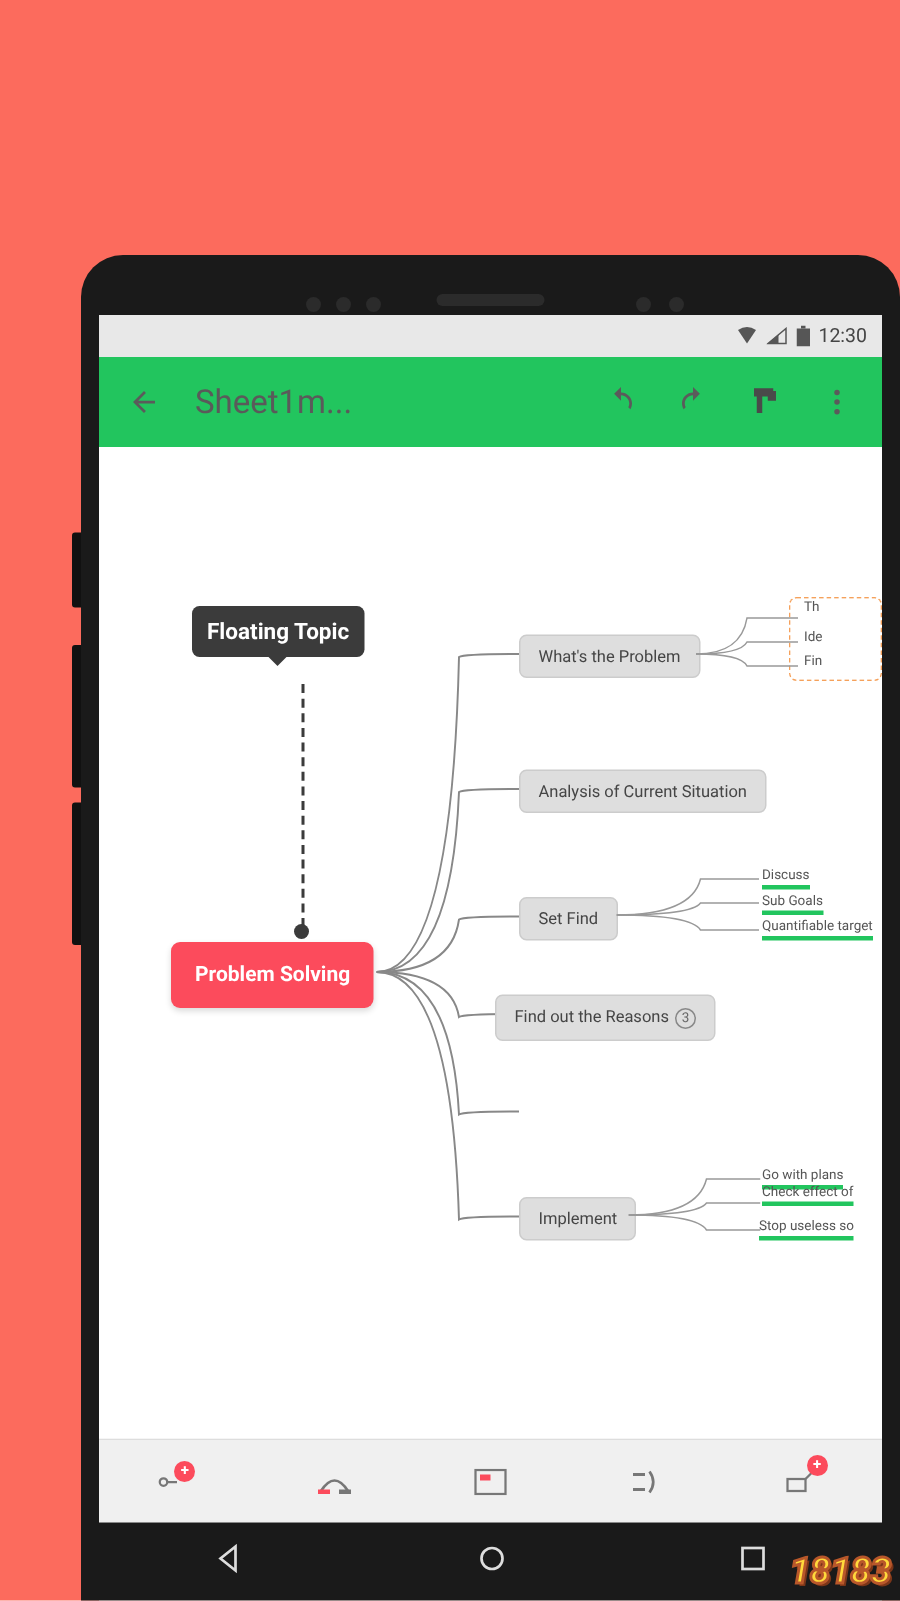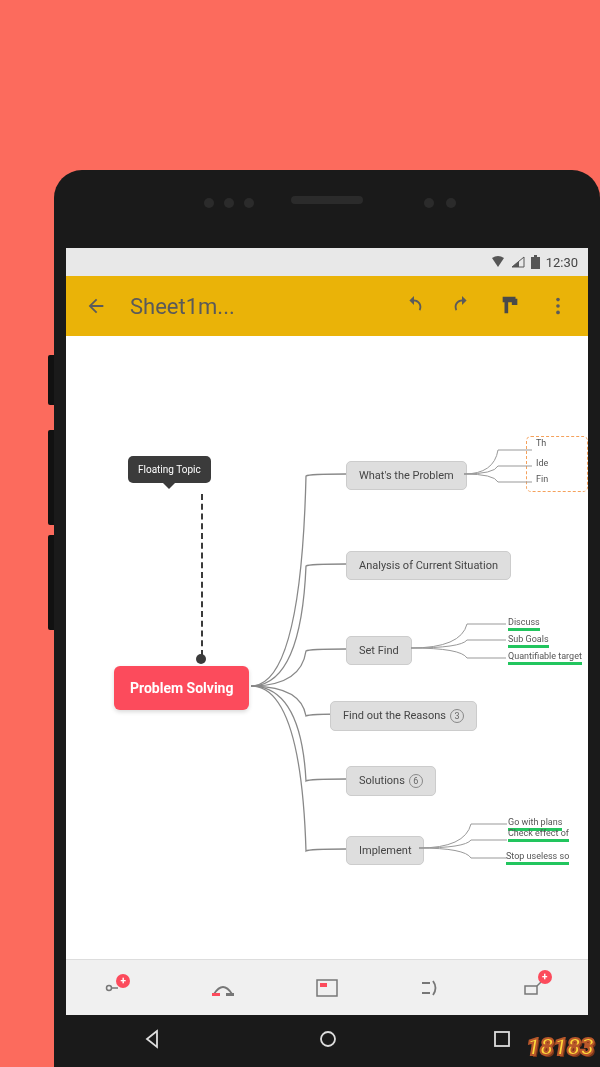--- a/index.html
+++ b/index.html
@@ -7,21 +7,21 @@
   width: 600px; height: 1067px;
   background: #fc6b5d;
   font-family: -apple-system, Roboto, Arial, sans-serif;
   position: relative; overflow: hidden;
 }
 .phone {
   position: absolute; left: 54px; top: 170px;
   width: 546px; height: 897px;
   background: #1a1a1a;
   border-radius: 28px 28px 0 0;
-  padding: 78px 12px 0 12px;
+  padding: 40px 12px 0 12px;
 }
 .vol-btn { position: absolute; left: -6px; background: #111; width: 6px; border-radius: 2px 0 0 2px; }
 .vol1 { top: 185px; height: 50px; }
 .vol2 { top: 260px; height: 95px; }
 .vol3 { top: 365px; height: 95px; }
 .speaker { position: absolute; top: 26px; left: 50%; transform: translateX(-50%); width: 72px; height: 8px; background: #2b2b2b; border-radius: 4px; }
 .sensor { position: absolute; top: 28px; width: 10px; height: 10px; background: #2b2b2b; border-radius: 50%; }
 .s1{left:150px}.s2{left:170px}.s3{left:190px}.s4{left:370px}.s5{left:392px}
 .screen {
   width: 100%; height: 100%;
@@ -29,35 +29,35 @@
   display: flex; flex-direction: column;
   overflow: hidden;
 }
 .statusbar {
   height: 28px; background: #e8e8e8;
   display: flex; justify-content: flex-end; align-items: center;
   padding: 0 10px; gap: 6px; font-size: 13px; color: #454545;
 }
 .wifi-icon, .cell-icon, .batt-icon { display: inline-flex; }
 .topbar {
-  height: 60px; background: #eab308;
+  height: 60px; background: #22c55e;
   display: flex; align-items: center;
   padding: 0 10px; gap: 8px;
 }
 .back-btn, .undo-btn, .redo-btn, .format-btn, .more-btn {
   width: 40px; height: 40px; display: flex; align-items: center; justify-content: center;
   color: #5b5b5b; cursor: pointer;
 }
 .title { flex: 1; font-size: 22px; color: #5a5a5a; font-weight: 400; padding-left: 6px; }
 .canvas { flex: 1; background: #ffffff; position: relative; overflow: hidden; }
 .floating-topic {
-  position: absolute; left: 62px; top: 120px;
+  position: absolute; left: 62px; top: 106px;
   background: #3b3b3b; color: #fff;
   padding: 8px 10px; border-radius: 5px;
-  font-size: 10px; font-weight: 400;
+  font-size: 15px; font-weight: 700;
 }
 .ft-arrow {
   position: absolute; bottom: -6px; left: 50%; transform: translateX(-50%);
   width: 0; height: 0; border-left: 6px solid transparent; border-right: 6px solid transparent;
   border-top: 6px solid #3b3b3b;
 }
 .dashed-line {
   position: absolute; left: 135px; top: 158px; width: 0; height: 162px;
   border-left: 2px dashed #3b3b3b;
 }
@@ -202,21 +202,20 @@
         <path d="M0 230 Q50 230 55 195 Q58 193 95 193" stroke="#888" fill="none" stroke-width="1.3"></path>
         <path d="M0 230 Q50 230 55 260 Q58 258 95 258" stroke="#888" fill="none" stroke-width="1.3"></path>
         <path d="M0 230 Q50 230 55 325 Q58 323 95 323" stroke="#888" fill="none" stroke-width="1.3"></path>
         <path d="M0 230 Q50 230 55 395 Q58 393 95 393" stroke="#888" fill="none" stroke-width="1.3"></path>
       </svg>
 
       <div class="branch b1"><span>What's the Problem</span></div>
       <div class="branch b2"><span>Analysis of Current Situation</span></div>
       <div class="branch b3"><span>Set Find</span></div>
       <div class="branch b4"><span>Find out the Reasons</span><span class="badge">3</span></div>
-      <div class="branch b5"><span>Solutions</span><span class="badge">6</span></div>
       <div class="branch b6"><span>Implement</span></div>
 
       <div class="dashbox"></div>
       <svg class="mini-conn" style="left:398px;top:108px;width:70px;height:48px">
         <path d="M0 30 Q30 30 34 6 L68 6" stroke="#999" fill="none" stroke-width="1"></path>
         <path d="M0 30 Q30 30 34 22 L68 22" stroke="#999" fill="none" stroke-width="1"></path>
         <path d="M0 30 Q30 30 34 38 L68 38" stroke="#999" fill="none" stroke-width="1"></path>
       </svg>
       <div class="leaf l1">Th</div>
       <div class="leaf l2">Ide</div>

